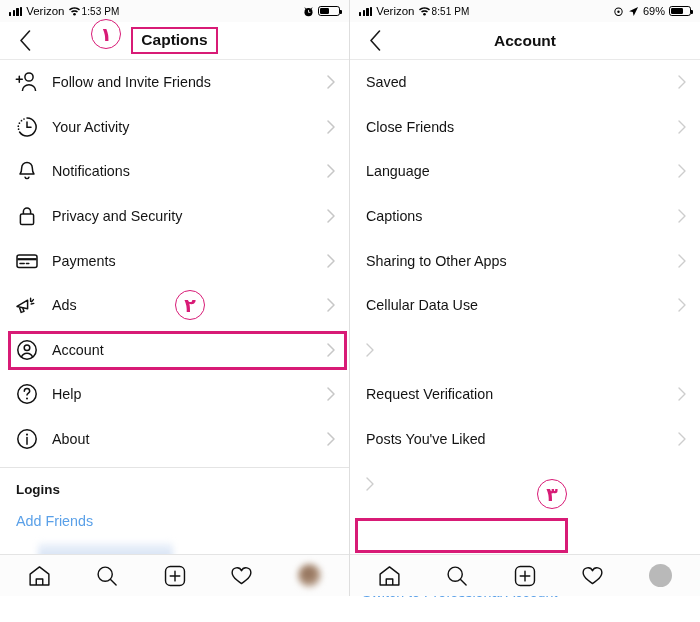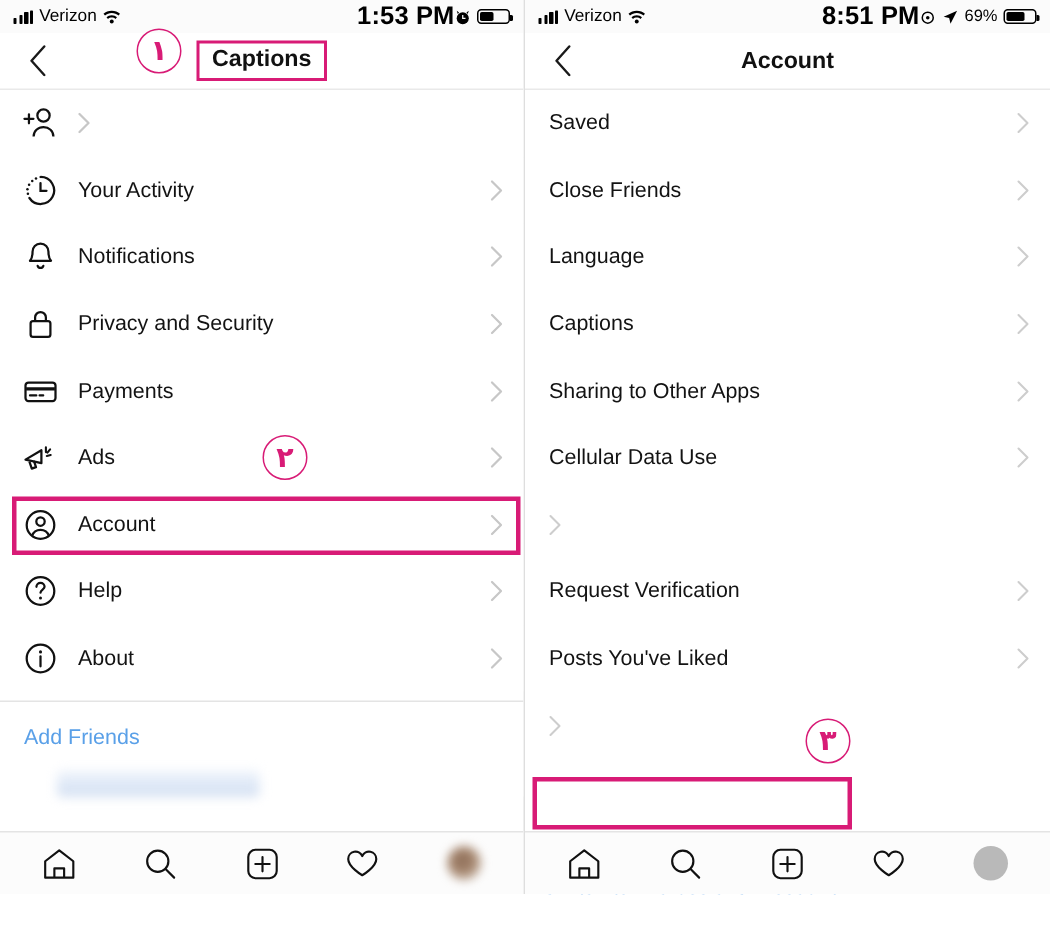--- a/index.html
+++ b/index.html
@@ -30,21 +30,21 @@
     height: 22px;
     display: flex;
     align-items: center;
     padding: 0 9px;
     font-size: 11.5px;
     font-weight: bold;
     color: #000;
     background: #fbfbfb;
   }
   .sb-left { display: flex; align-items: center; gap: 4px; flex: 0 0 auto; }
-  .sb-center { flex: 1 1 auto; text-align: right; font-size: 17px; font-weight: bold; letter-spacing: 0.1px;}
+  .sb-center { flex: 1 1 auto; text-align: left; font-size: 10px; font-weight: normal; letter-spacing: 0.1px;}
   .sb-right { display: flex; align-items: center; gap: 4px; flex: 0 0 auto; justify-content: flex-end;}
   .carrier { font-size: 11.5px; font-weight: normal; }
   .bars { display: flex; align-items: flex-end; gap: 1.2px; height: 9px; }
   .bars i { display: block; width: 2.4px; background: #000; border-radius: 0.5px;}
   .bars i:nth-child(1){height:3.5px;} .bars i:nth-child(2){height:5.5px;}
   .bars i:nth-child(3){height:7.5px;} .bars i:nth-child(4){height:9px;}
   .pct { font-size: 11px; font-weight: normal; }
   .batt {
     width: 22px; height: 10.5px; border: 1.3px solid #000;
     border-radius: 2.8px; position: relative; padding: 1px;
@@ -246,20 +246,21 @@
     <div class="list">
 
       <div class="row">
         <span class="ico">
           <svg width="24" height="22" viewBox="0 0 24 22">
               <circle cx="14" cy="6" r="4.1" stroke="#111" stroke-width="1.5" fill="none"></circle>
               <path d="M7.4 20c0-3.6 2.9-6.3 6.6-6.3s6.6 2.7 6.6 6.3" stroke="#111" stroke-width="1.5" fill="none"></path>
               <path d="M1.3 8.2h6M4.3 5.2v6" stroke="#111" stroke-width="1.5" stroke-linecap="round"></path>
             </svg>
         </span>
+        <span class="label">Follow and Invite Friends</span>
         <span class="chev">
           <svg width="8" height="14" viewBox="0 0 8 14">
               <path d="M1 1l6 6-6 6" stroke="#c7c7c7" stroke-width="1.5" fill="none" stroke-linecap="round" stroke-linejoin="round"></path>
             </svg>
         </span>
       </div>
 
       <div class="row">
         <span class="ico">
           <svg width="22" height="22" viewBox="0 0 22 22">
@@ -384,20 +385,21 @@
         </span>
         <span class="label">About</span>
         <span class="chev">
           <svg width="8" height="14" viewBox="0 0 8 14">
               <path d="M1 1l6 6-6 6" stroke="#c7c7c7" stroke-width="1.5" fill="none" stroke-linecap="round" stroke-linejoin="round"></path>
             </svg>
         </span>
       </div>
 
       <div class="sec-divider"></div>
+      <div class="sec-title">Logins</div>
       <div class="link-row">Add Friends</div>
       <div class="blur-row"></div>
     </div>
 
     <div class="hl-account"></div>
 
     <div class="marker" id="marker-1">۱</div>
     <div class="marker" id="marker-2">۲</div>
 
     <div class="tabbar">

